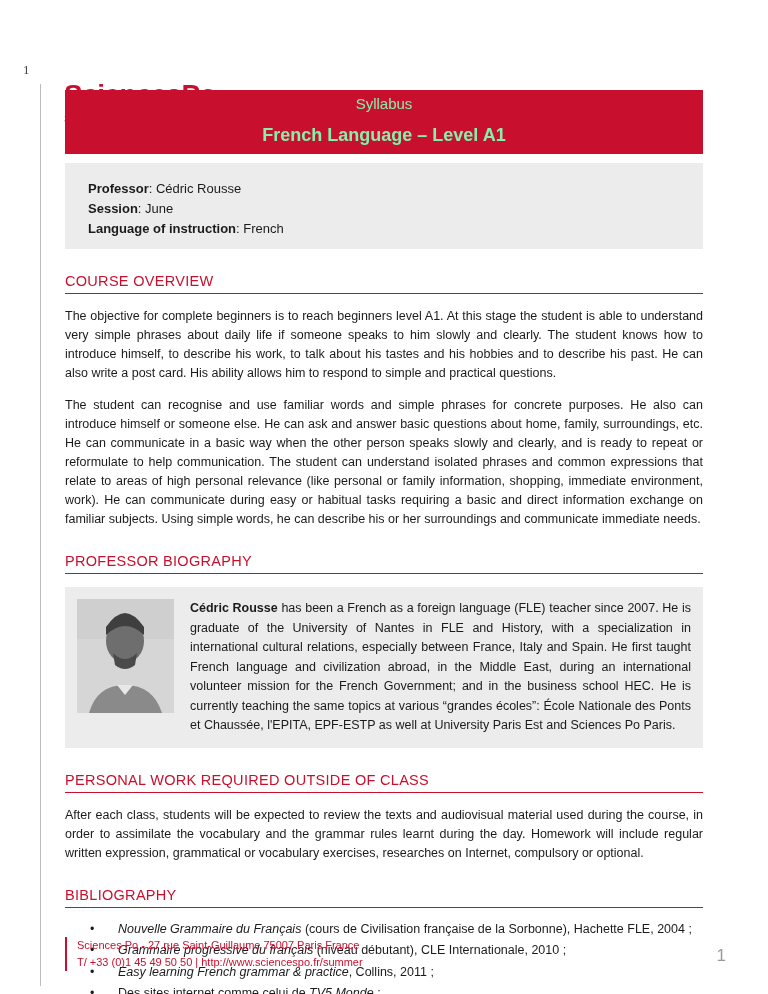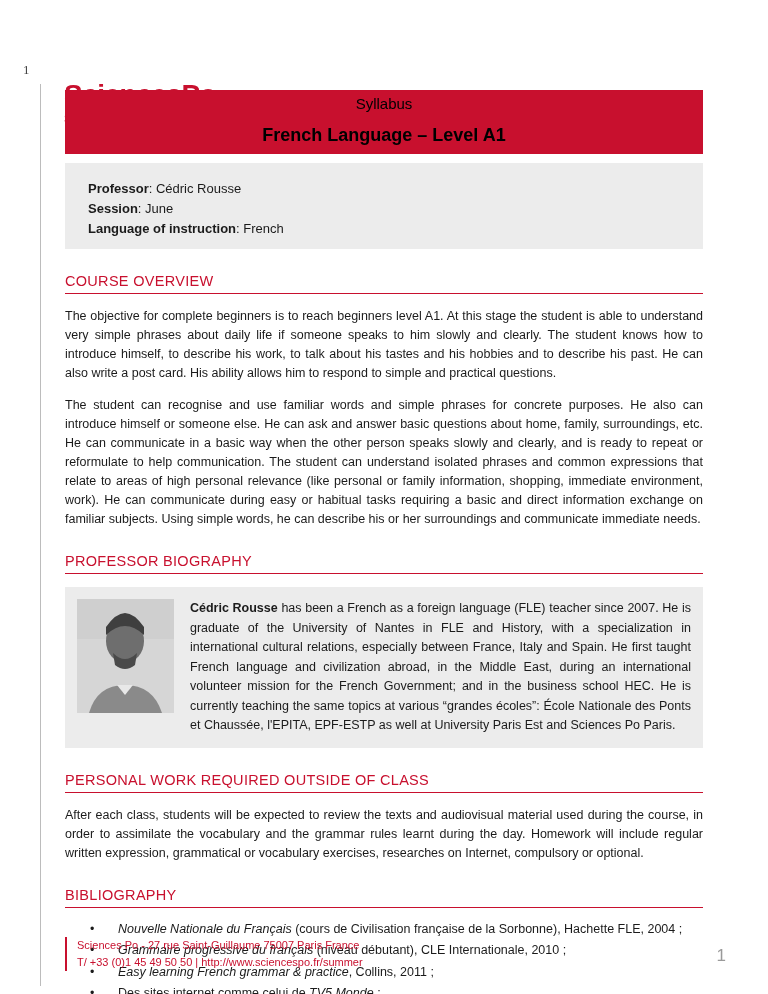--- a/index.html
+++ b/index.html
@@ -8,21 +8,21 @@
   .page {
     position:relative; width:768px; height:994px; background:#fff;
     font-family:"Liberation Sans", sans-serif; color:#1b1b1b; overflow:hidden;
   }
   .margin-marker { position:absolute; left:23px; top:62px; font-family:"Liberation Serif", serif; font-size:13px; color:#444; }
   .left-rule { position:absolute; left:40px; top:84px; width:1px; height:902px; background:#bcbcbc; }
   .logo { position:absolute; left:64px; top:40px;margin-top:40px; }
   .logo-brand { font-weight:bold; font-size:28px; color:var(--red); letter-spacing:-0.5px; line-height:1.05; }
   .logo-sub { font-size:13px; font-weight:bold; color:var(--red); letter-spacing:0.7px; margin-top:2px; }
   .content { position:absolute; left:65px; top:90px; width:638px; }
-  .banner { background:var(--red); color:#000000; text-align:center; padding:5px 0 8px; }
+  .banner { background:var(--red); color:#86efac; text-align:center; padding:5px 0 8px; }
   .banner-sub { font-size:15px; }
   .banner-title { font-size:18px; font-weight:bold; margin-top:13px; }
   .info-box { background:var(--boxgray); margin-top:9px; padding:16px 12px 10px 23px; font-size:13px; line-height:20px; }
   .section-heading { color:var(--red); font-size:14.5px; font-weight:normal; margin:24px 0 0; letter-spacing:0.3px; }
   .rule { border:none; border-top:1px solid var(--red); margin:4px 0 0; }
   p.body { font-size:12.5px; line-height:19px; text-align:justify; margin:13px 0 0; }
   .bio-box { background:var(--boxgray); margin-top:13px; padding:12px; display:flex; }
   .photo { width:97px; height:114px; flex:none; display:block; }
   .bio-text { margin-left:16px; font-size:12.5px; line-height:19.5px; text-align:justify; }
   ul.bib { list-style:none; margin:11px 0 0; padding:0 0 0 25px; font-size:12.5px; line-height:21.5px; }
@@ -79,21 +79,21 @@
       <div class="bio-text"><b>Cédric Rousse</b><span> has been a French as a foreign language (FLE) teacher since 2007. He is graduate of the University of Nantes in FLE and History, with a specialization in international cultural relations, especially between France, Italy and Spain. He first taught French language and civilization abroad, in the Middle East, during an international volunteer mission for the French Government; and in the business school HEC. He is currently teaching the same topics at various “grandes écoles”: École Nationale des Ponts et Chaussée, l'EPITA, EPF-ESTP as well at University Paris Est and Sciences Po Paris.</span></div>
     </div>
 
     <h2 class="section-heading">PERSONAL WORK REQUIRED OUTSIDE OF CLASS</h2>
     <hr class="rule">
     <p class="body">After each class, students will be expected to review the texts and audiovisual material used during the course, in order to assimilate the vocabulary and the grammar rules learnt during the day. Homework will include regular written expression, grammatical or vocabulary exercises, researches on Internet, compulsory or optional.</p>
 
     <h2 class="section-heading">BIBLIOGRAPHY</h2>
     <hr class="rule">
     <ul class="bib">
-      <li><span></span><i>Nouvelle Nationale du Français</i><span> (cours de Civilisation française de la Sorbonne), Hachette FLE, 2004 ;</span></li>
+      <li><span></span><i>Nouvelle Grammaire du Français</i><span> (cours de Civilisation française de la Sorbonne), Hachette FLE, 2004 ;</span></li>
       <li><span></span><i>Grammaire progressive du français</i><span> (niveau débutant), CLE Internationale, 2010 ;</span></li>
       <li><span></span><i>Easy learning French grammar &amp; practice</i><span>, Collins, 2011 ;</span></li>
       <li><span>Des sites internet comme celui de </span><i>TV5 Monde</i><span> ;</span></li>
 
     </ul>
 
   </div>
 
   <div class="footer">
     <div>Sciences Po - 27 rue Saint-Guillaume 75007 Paris France</div>

